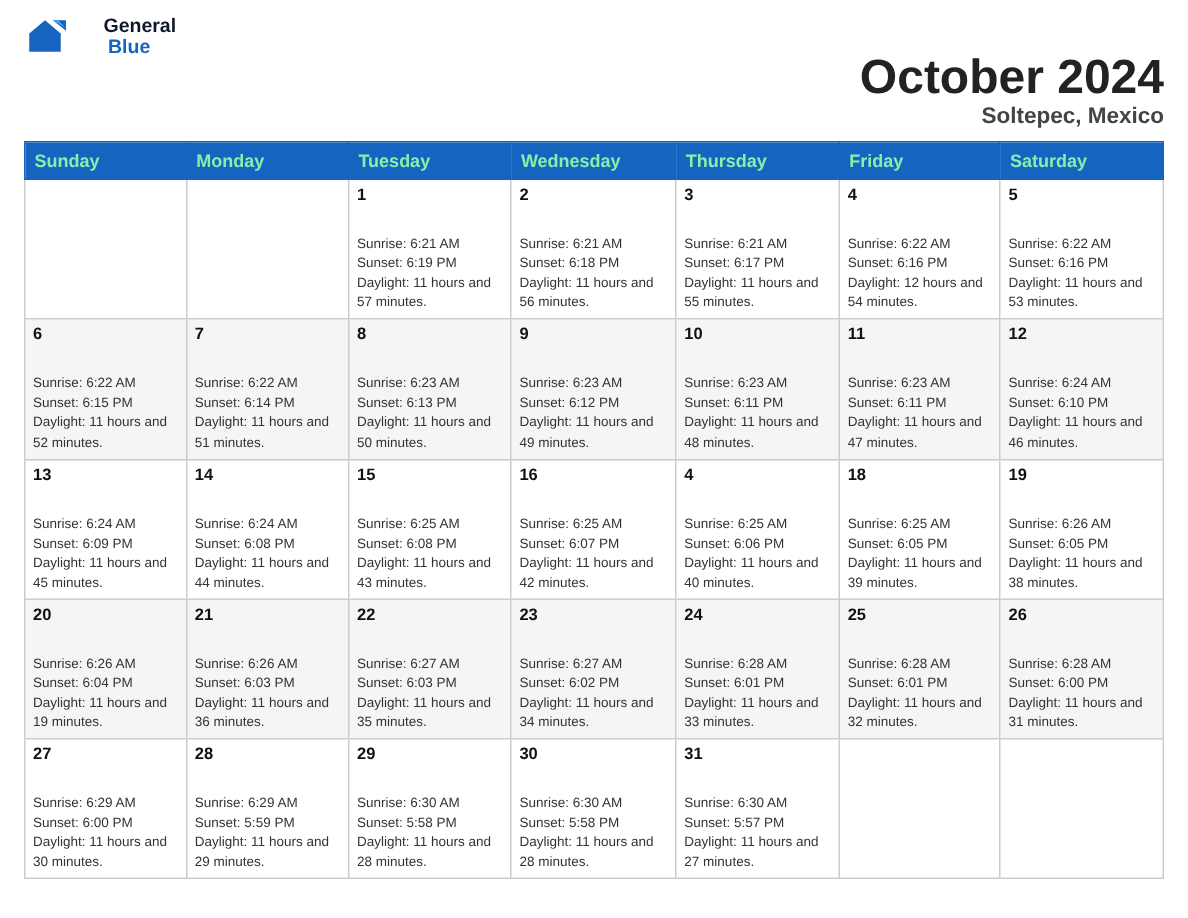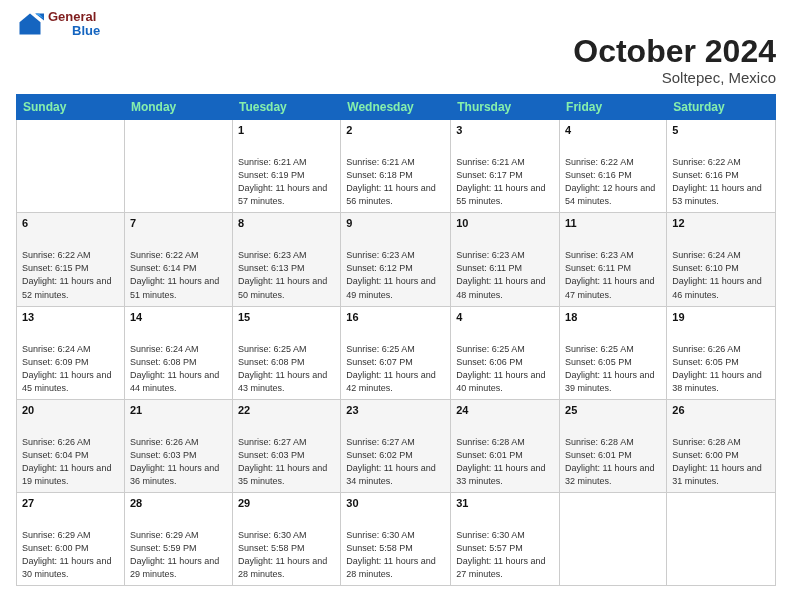--- a/index.html
+++ b/index.html
@@ -28,39 +28,40 @@
       gap: 4px;
     }
     .logo-text {
       display: flex;
       flex-direction: column;
       font-size: 13px;
       font-weight: bold;
       line-height: 1.1;
       color: #000;
     }
-    .logo-text .general { color: #7f1d1d; }
+    .logo-text .general { color: #0f172a; margin-left: 21px; }
     .logo-text .blue { color: #1565c0; padding-left: 24px; }
     .logo-icon {
       width: 28px;
       height: 28px;
     }
     .title-block {
       text-align: right;
       margin-top: 24px;
     }
     .title-block .month-year {
       font-size: 32px;
       font-weight: bold;
       color: #222;
       line-height: 1.1;
     }
     .title-block .location {
       font-size: 15px;
       color: #444;
+      font-weight: bold;
     }
     .calendar {
       width: 100%;
       border-collapse: collapse;
       border: 1px solid #ccc;
     }
     .calendar th {
       background: #1565c0;
       color: #86efac;
       font-size: 12px;

